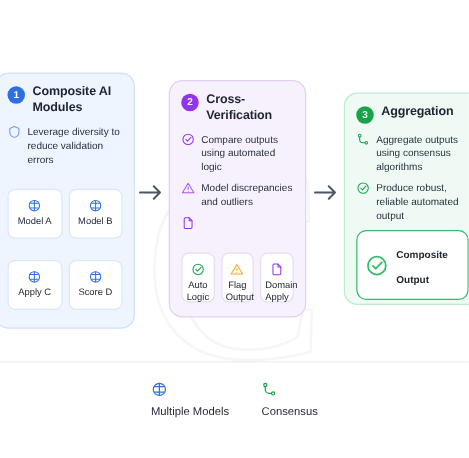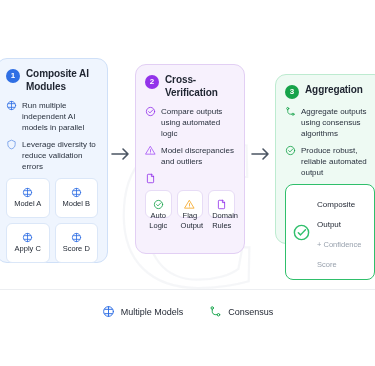--- a/index.html
+++ b/index.html
@@ -111,54 +111,55 @@
     flex-wrap: wrap;
     gap: 5px;
     margin-top: 6px;
   }
   .chip {
     background: #ffffff;
     border-radius: 6px;
     box-sizing: border-box;
     padding: 5px 3px 5px 3px;
     text-align: center;
+    margin-top: 12px;
   }
   .chip .cicon { height: 12px; margin-bottom: 3px; }
   .chip .cicon svg { display: inline-block; width: 11px; height: 11px; }
   .chip .clabel {
     font-size: 7.5px;
     line-height: 1.25;
     color: #222934;
   }
   .chips.models .chip {
     width: calc(50% - 2.5px);
     border: 1px solid #dbe7f8;
     height: 40px;
   }
   .chips.verify .chip {
     width: calc(33.33% - 3.4px);
     border: 1px solid #e7dcf6;
-    height: 28px;
+    height: 40px;
   }
 
   
   .composite {
     margin-top: 4px;
     background: #ffffff;
     border: 1.4px solid #2fbf6b;
     border-radius: 8px;
     padding: 7px 6px;
     display: flex;
     align-items: center;
     gap: 6px;
   }
   .composite .ccheck { flex: none; width: 19px; height: 19px; }
   .composite .ccheck svg { display: block; width: 19px; height: 19px; }
   .ctext { line-height: 1.25; }
-  .ctitle { font-size: 8px; font-weight: normal; color: #1e2430; }
+  .ctitle { font-size: 8px; font-weight: bold; color: #1e2430; }
   .csub   { font-size: 7.5px; color: #98a1ad; }
 
   
   .arrow {
     position: absolute;
     width: 22px;
     height: 16px;
     z-index: 3;
   }
   .arrow svg { display: block; width: 22px; height: 16px; }
@@ -177,21 +178,21 @@
   #legend {
     position: absolute;
     left: 0; top: 305px;
     width: 375px;
     display: flex;
     justify-content: center;
     align-items: center;
     gap: 26px;
     z-index: 3;
   }
-  .legitem { display: flex; align-items: center; gap: 6px; }
+  .legitem { display: flex; align-items: flex-start; gap: 6px; flex-direction: column; }
   .legitem .licon { width: 13px; height: 13px; }
   .legitem .licon svg { display: block; width: 13px; height: 13px; }
   .legitem .llabel {
     font-size: 9px;
     color: #1e2430;
     white-space: nowrap;
   }
 </style>
 </head>
 <body>
@@ -203,29 +204,20 @@
 </div>
 
 <div id="stage">
 
   <div class="panel p1">
     <div class="phead">
       <div class="badge b1">1</div>
       <div class="ptitle">Composite AI Modules</div>
     </div>
 
-    <div class="bullet">
-      <span class="bicon">
-        <svg viewBox="0 0 24 24" fill="none" stroke="#2f6fe4" stroke-width="1.8" stroke-linecap="round">
-          <circle cx="12" cy="12" r="9"></circle>
-            <path d="M12 3v18M5 8h14M5 16h14"></path>
-        </svg>
-      </span>
-      <span class="btext">Run multiple independent AI models in parallel</span>
-    </div>
 
     <div class="bullet">
       <span class="bicon">
         <svg viewBox="0 0 24 24" fill="none" stroke="#6f9ae8" stroke-width="1.8" stroke-linejoin="round">
           <path d="M12 2.5 20 6v6c0 5-3.4 8.3-8 9.6C7.4 20.3 4 17 4 12V6z"></path>
         </svg>
       </span>
       <span class="btext">Leverage diversity to reduce validation errors</span>
     </div>
 
@@ -329,21 +321,21 @@
         </div>
         <div class="clabel">Flag Output</div>
       </div>
       <div class="chip">
         <div class="cicon">
           <svg viewBox="0 0 24 24" fill="none" stroke="#9333ea" stroke-width="1.8" stroke-linecap="round" stroke-linejoin="round">
             <path d="M14 2.8H7a1.8 1.8 0 0 0-1.8 1.8v14.8A1.8 1.8 0 0 0 7 21.2h10a1.8 1.8 0 0 0 1.8-1.8V7.6z"></path>
             <path d="M14 2.8v5h4.8"></path>
           </svg>
         </div>
-        <div class="clabel">Domain Rules</div>
+        <div class="clabel">Domain Apply</div>
       </div>
     </div>
   </div>
 
   <div class="arrow a2">
     <svg viewBox="0 0 22 16" fill="none" stroke="#4b5563" stroke-width="1.6" stroke-linecap="round" stroke-linejoin="round">
       <path d="M2 8h16M13 3l5 5-5 5"></path>
     </svg>
   </div>
 
@@ -377,21 +369,20 @@
     <div class="composite">
       <span class="ccheck">
         <svg viewBox="0 0 24 24" fill="none" stroke="#2fbf6b" stroke-width="1.8" stroke-linecap="round" stroke-linejoin="round">
           <circle cx="12" cy="12" r="9"></circle>
             <path d="M8 12.2l2.8 2.8L17 8.6"></path>
         </svg>
       </span>
       <span class="ctext">
         <span class="ctitle">Composite Output</span>
         <br>
-        <span class="csub">+ Confidence Score</span>
       </span>
     </div>
   </div>
 
 </div>
 
 <div id="divider"></div>
 
 <div id="legend">
   <div class="legitem">

